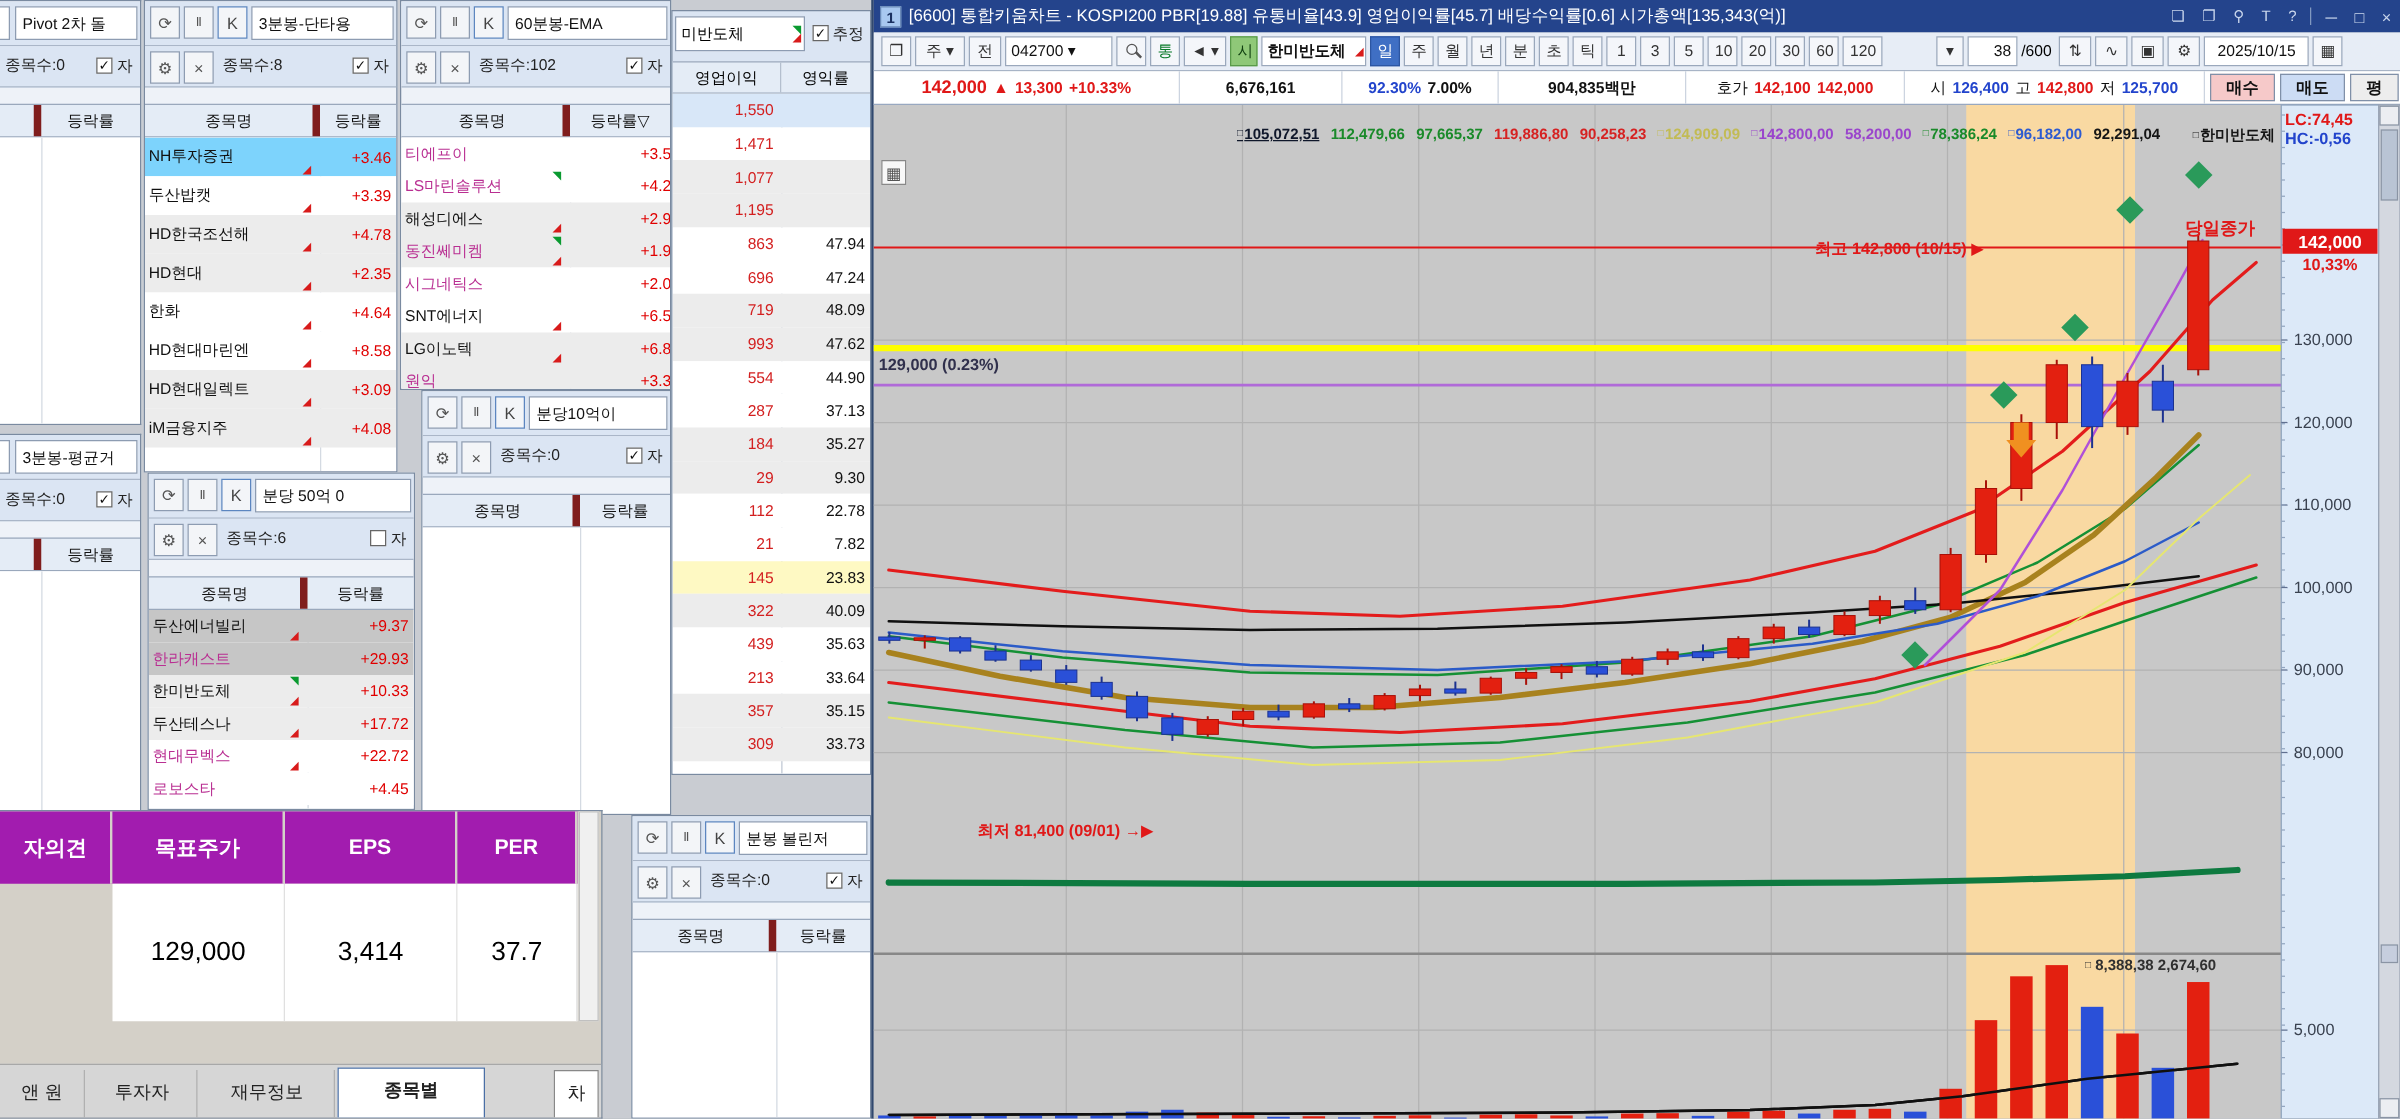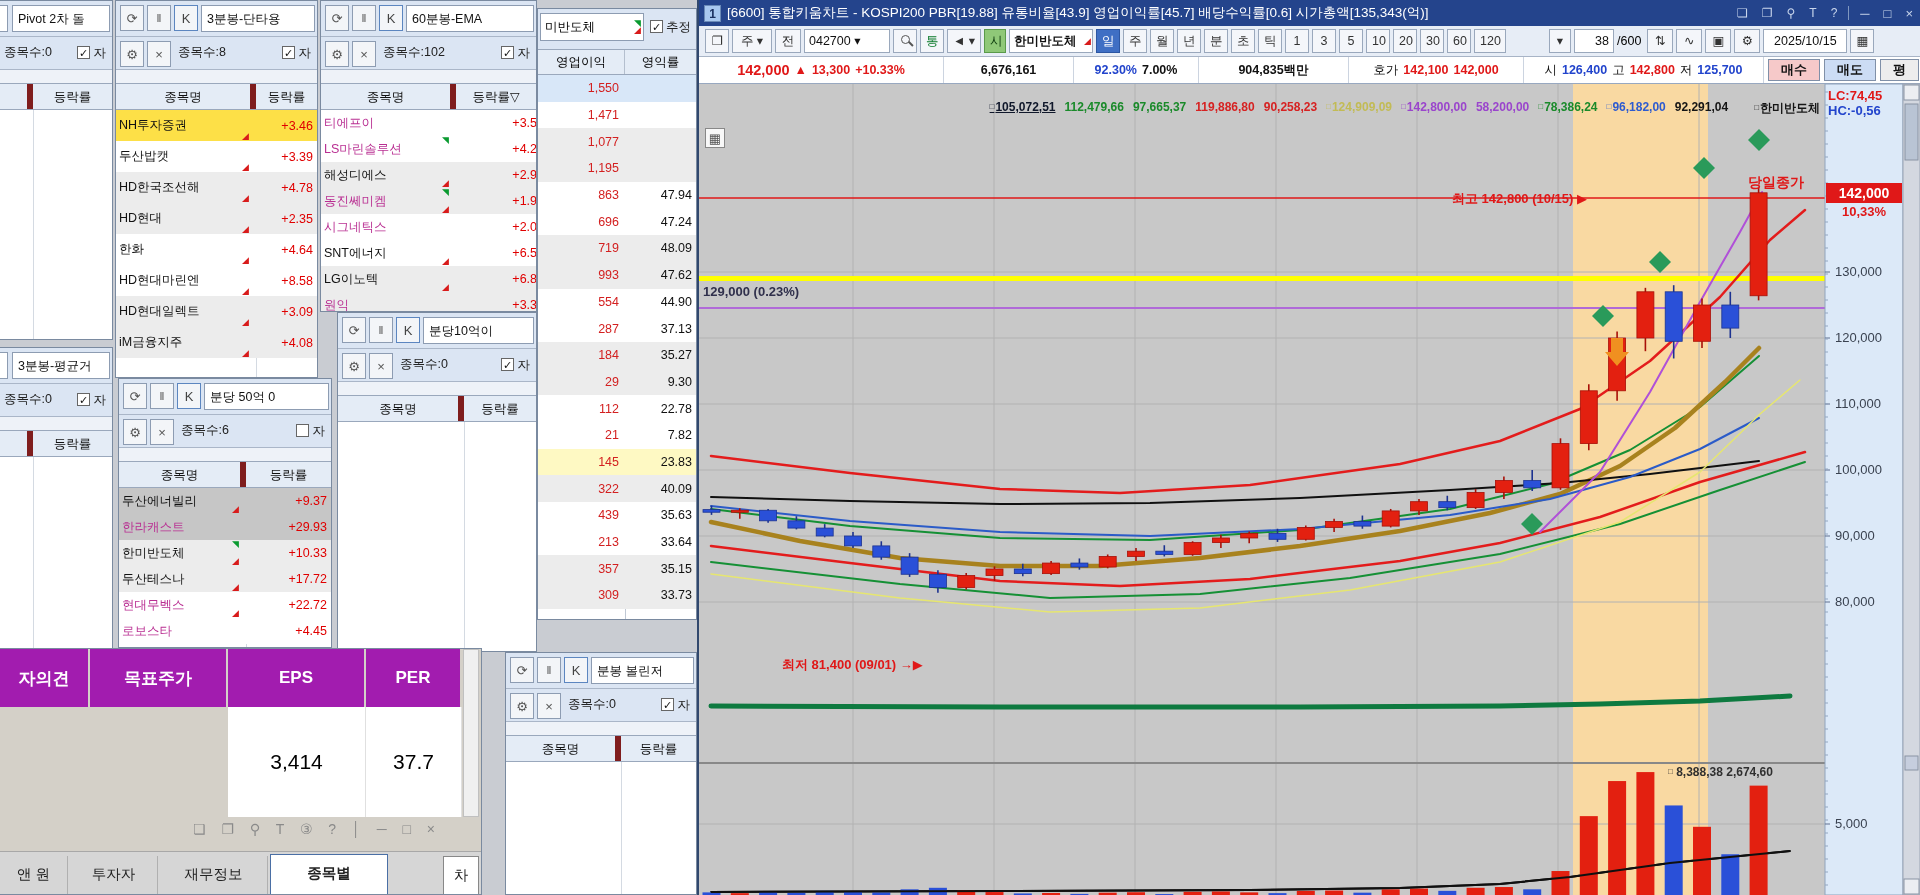--- a/index.html
+++ b/index.html
@@ -380,21 +380,21 @@
         <span class="cnt" style="left: 62px;">종목수:8</span>
         <span class="cb" style="position: absolute; right: 22px; top: 9px;">✓</span>
         <span class="cblab" style="position: absolute; right: 6px; top: 8px;">자</span>
       </div>
       <div class="lhead" style="top: 82px;">
         <span class="hc" style="left: 0px; width: 140px;">종목명</span>
         <span class="hc" style="left: 140px; right: 0px; border-right: none;">등락률</span>
       </div>
       <div class="lbody" style="top: 109px;">
         <span class="vline" style="left: 140px;"></span>
-        <div class="lrow" style="height: 31px; background: #fde047;">
+        <div class="lrow" style="height: 31px; background: #7dd3fc;">
           <span class="nm" style="width: 134px;">NH투자증권</span>
           <span class="mk-r" style="left: 126px;">◢</span>
           <span class="rt" style="left: 140px; width: 57px;">+3.46</span>
         </div>
         <div class="lrow" style="height: 31px; background: rgb(255, 255, 255);">
           <span class="nm" style="width: 134px;">두산밥캣</span>
           <span class="mk-r" style="left: 126px;">◢</span>
           <span class="rt" style="left: 140px; width: 57px;">+3.39</span>
         </div>
         <div class="lrow" style="height: 31px; background: rgb(236, 236, 236);">
@@ -676,24 +676,24 @@
           <span class="c2">33.73</span>
         </div>
       </div>
     </div>
 
 <div class="win" id="broker" style="left:0;top:648px;width:482px;height:247px;border-left:none;">
       <div class="bh" style="left: 0px; width: 90px;">자의견</div>
       <div class="bh" style="left: 90px; width: 138px;">목표주가</div>
       <div class="bh" style="left: 228px; width: 138px;">EPS</div>
       <div class="bh" style="left: 366px; width: 96px;">PER</div>
+      <div class="bv" style="left: 90px; width: 138px;">129,000</div>
       <div class="bv" style="left: 228px; width: 138px;">3,414</div>
       <div class="bv" style="left: 366px; width: 96px;">37.7</div>
       <div style="position: absolute; left: 463px; top: 0px; width: 16px; height: 168px; background: rgb(240, 240, 240); border: 1px solid rgb(192, 192, 192);"></div>
-      <div class="bicons">❏  ❐  ⚲  T  ③  ?  │  ─  □  ×</div>
       <div class="btabs">
         <div class="tab" style="left: 0px; width: 68px;">앤 원</div>
         <div class="tab" style="left: 70px; width: 88px;">투자자</div>
         <div class="tab" style="left: 160px; width: 108px;">재무정보</div>
         <div class="tab active" style="left: 270px; width: 118px;">종목별</div>
         <div class="tab" style="left: 443px; width: 36px; background: rgb(255, 255, 255); border: 1px solid rgb(136, 136, 136);">차</div>
       </div>
     </div>
 
 <div id="chartwin">

